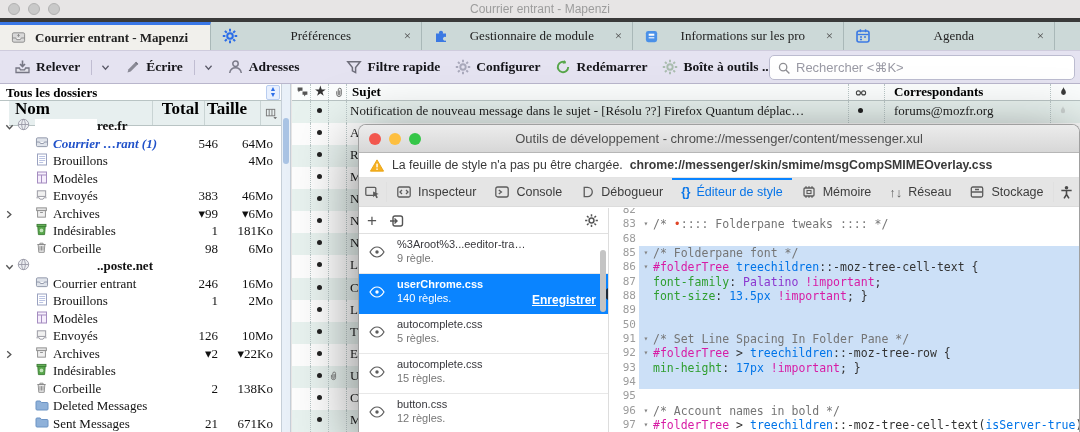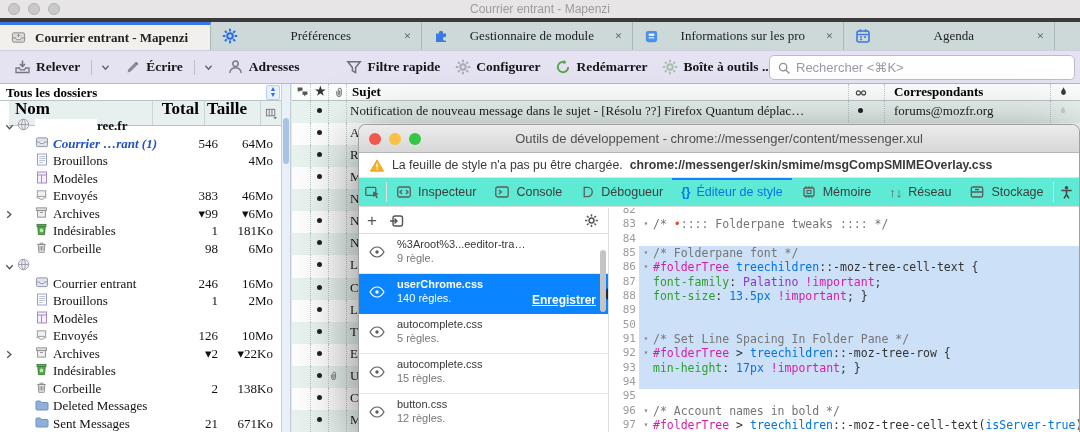--- a/index.html
+++ b/index.html
@@ -75,21 +75,21 @@
   .mflame-faded { position:absolute; left:766px; top:3px; opacity:.35; }
 
   
   .devtools { position:absolute; left:358px; top:124px; width:722px; height:308px; background:#fff; border:1px solid #a0a0a0; border-bottom:none; border-radius:8px 8px 0 0; box-shadow:0 14px 60px rgba(0,0,0,.5); overflow:hidden; }
   .dt-title { height:28px; background:linear-gradient(#ececec,#d7d7d7); border-bottom:1px solid #b6b6b6; position:relative; }
   .dt-lights { position:absolute; left:10px; top:8px; display:flex; gap:8px; }
   .dt-title .t { text-align:center; line-height:28px; font-size:13px; color:#4f4f4f; white-space:nowrap; }
   .lr { background:#f2574e; } .ly { background:#fdbf40; } .lg { background:#35c648; }
   .dt-warn { height:25px; border-bottom:1px solid #e3e3e3; display:flex; align-items:center; padding-left:10px; gap:7px; font-size:12.3px; color:#3a3a3a; background:#fff; white-space:nowrap; }
   .dt-warn b { font-weight:600; }
-  .dt-tabs { height:29px; background:#5eead4; border-bottom:1px solid #dcdcdc; display:flex; align-items:stretch; }
+  .dt-tabs { height:29px; background:#e5e5e5; border-bottom:1px solid #dcdcdc; display:flex; align-items:stretch; }
   .dt-pick { width:34px; display:flex; align-items:center; justify-content:center; }
   .vsep { width:1px; background:#e0e0e0; margin:4px 0; }
   .dtab { position:relative; display:flex; align-items:center; gap:6px; padding:0 9px; font-size:12.5px; color:#3d3d3d; white-space:nowrap; }
   .dtab .dticon { display:flex; align-items:center; }
   .dtab.active { color:#0774e8; }
   .dtab.active::before { content:""; position:absolute; left:0; top:0; right:0; height:2px; background:#0a84ff; }
   .braces { font-size:12px; font-weight:bold; color:#5c5c5c; }
   .dtab.active .braces { color:#0774e8; }
   .netarrows { font-size:13px; color:#5c5c5c; font-weight:bold; }
   .dt-spacer { flex:1; }
@@ -426,20 +426,21 @@
             <path d="M1.5 2l3.5 4 3.5-4" fill="none" stroke="#555" stroke-width="1.5"></path>
           </svg>
         </span>
         <span class="ind" style="width: 0px;"></span>
         <span class="ficon">
           <svg width="13" height="13" viewBox="0 0 14 14">
             <circle cx="7" cy="7" r="5.6" fill="#eceef2" stroke="#9a9aa8"></circle>
             <path d="M1.4 7h11.2M7 1.4c2.6 2.6 2.6 8.6 0 11.2M7 1.4c-2.6 2.6-2.6 8.6 0 11.2" fill="none" stroke="#9a9aa8"></path>
           </svg>
         </span>
+        <span class="fname"><span class="redact"></span><span>..poste.net</span></span>
         <span class="ftotal"></span>
         <span class="fsize"></span>
       </div>
       <div class="frow ">
         <span class="exp"></span>
         <span class="ind" style="width: 18px;"></span>
         <span class="ficon">
           <svg width="14" height="12" viewBox="0 0 14 13">
             <rect x="1" y="2" width="12" height="9.5" rx="1.3" fill="#dfe3ea" stroke="#8b93a6"></rect>
             <path d="M1 6.5h3.4l.9 1.6h3.4l.9-1.6H13" fill="#fff" stroke="#8b93a6"></path>
@@ -894,21 +895,21 @@
       <div class="codewrap" id="dt-code">
           <div class="cline">
             <span class="lnum">82</span>
             <span class="lbody"><span class="fold"></span></span>
           </div>
           <div class="cline">
             <span class="lnum">83</span>
             <span class="lbody"><span class="fold">▾</span><span class="tk-c">/* </span><span class="tk-d">•</span><span class="tk-c">:::: Folderpane tweaks :::: */</span></span>
           </div>
           <div class="cline">
-            <span class="lnum">84</span>
+            <span class="lnum">68</span>
             <span class="lbody"><span class="fold"></span></span>
           </div>
           <div class="cline hl">
             <span class="lnum">85</span>
             <span class="lbody"><span class="fold">▾</span><span class="tk-c">/* Folderpane font */</span></span>
           </div>
           <div class="cline hl">
             <span class="lnum">86</span>
             <span class="lbody"><span class="fold">▾</span><span class="tk-i">#folderTree</span><span class="tk-t"> </span><span class="tk-e">treechildren</span><span class="tk-t">::-moz-tree-cell-text {</span></span>
           </div>

